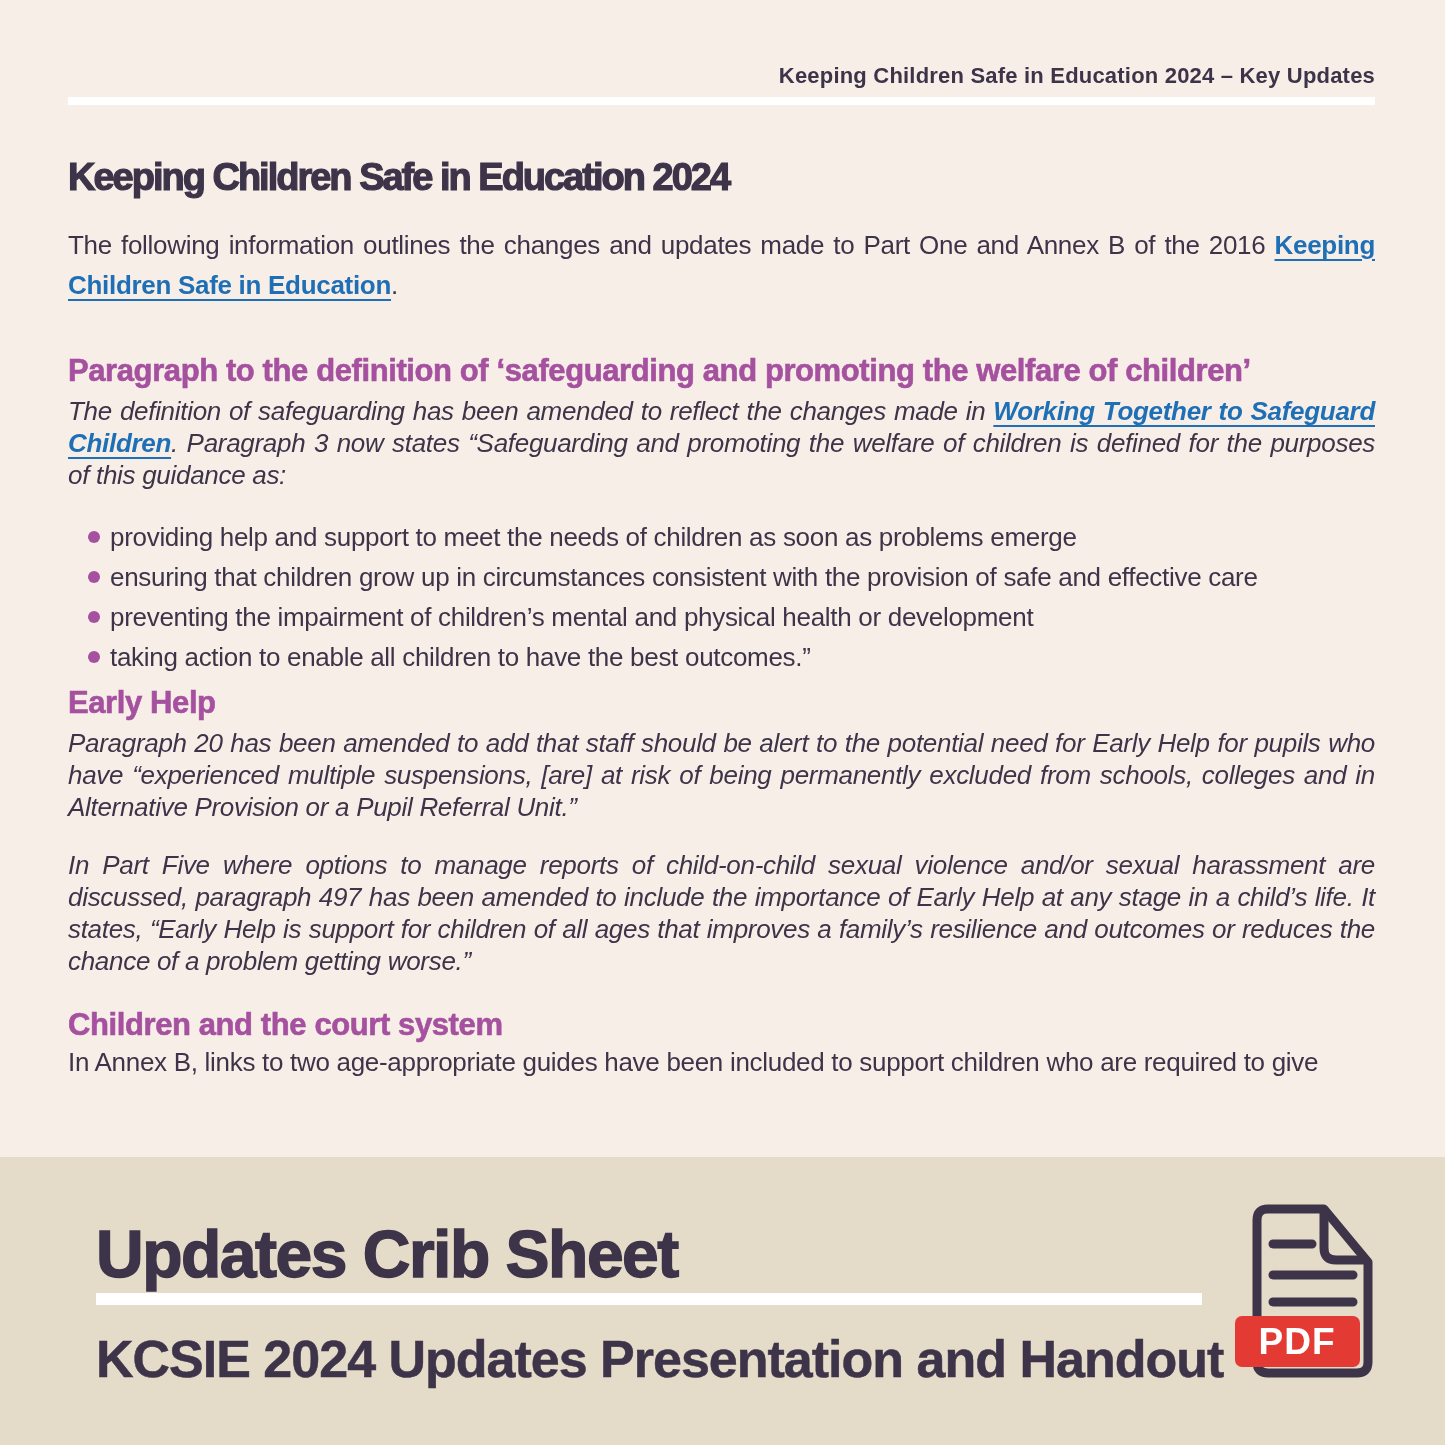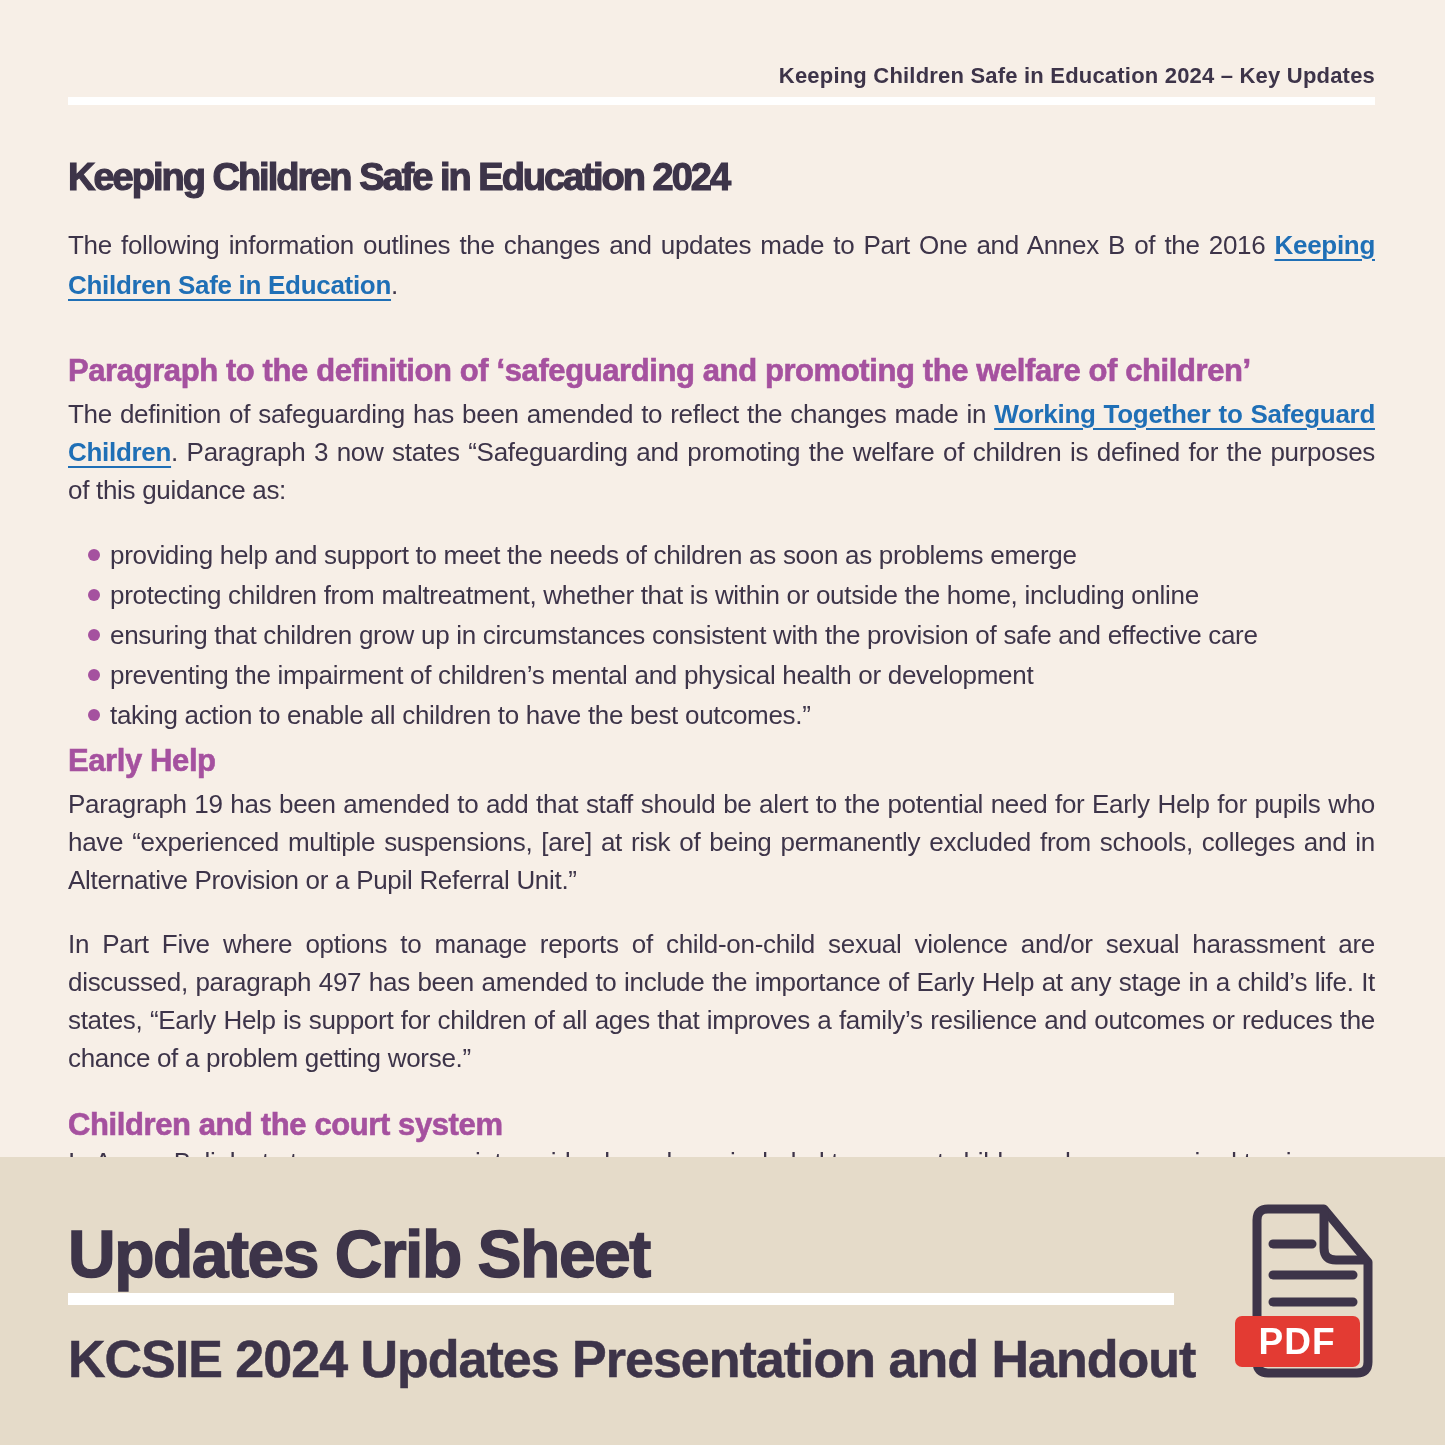--- a/index.html
+++ b/index.html
@@ -38,21 +38,21 @@
     margin-top:42px;
     font-size:38px;font-weight:800;line-height:60px;letter-spacing:-2px;
     color:var(--ink);
     -webkit-text-stroke:1.2px currentColor;
   }
   .para{
     font-size:26px;line-height:40px;letter-spacing:-.3px;
     text-align:justify;
     color:var(--ink);
   }
-  .para.tight{line-height:38px;}
+  .para.tight{line-height:32px;font-style:italic;}
   .p-intro{margin-top:18px;}
   .section-heading{
     font-size:31px;font-weight:800;line-height:44px;letter-spacing:-.4px;
     color:var(--purple);
     -webkit-text-stroke:.6px currentColor;
   }
   .h-amendment{margin-top:44px;}
   .p-amendment{margin-top:2px;line-height:38px;}
   .bullets{list-style:none;margin:0;padding:0;}
   .bullets li{
@@ -74,21 +74,21 @@
   a.link{
     color:var(--blue);font-weight:700;
     text-decoration:underline;
     text-decoration-thickness:2px;
     text-underline-offset:5px;
   }
   
   .footer{
     position:absolute;left:0;top:1157px;width:1445px;height:288px;
     background:var(--bg-beige);
-    padding-left:68px;
+    padding-left:96px;
   }
   .footer-title{
     margin-top:62px;
     font-size:66px;font-weight:800;line-height:70px;letter-spacing:-1.5px;
     color:var(--ink);
     -webkit-text-stroke:1.4px currentColor;
   }
   .footer-rule{margin-top:4px;width:1106px;height:12px;background:var(--white);}
   .footer-subtitle{
     margin-top:25px;
@@ -107,28 +107,27 @@
 
   <div class="doc-title">Keeping Children Safe in Education 2024</div>
 
   <p class="para p-intro"><span>The following information outlines the changes and updates made to Part One and Annex B of the 2016 </span><a class="link" href="#">Keeping Children Safe in Education</a><span>.</span></p>
 
   <div class="section-heading h-amendment">Paragraph to the definition of ‘safeguarding and promoting the welfare of children’</div>
   <p class="para p-amendment tight"><span>The definition of safeguarding has been amended to reflect the changes made in </span><a class="link" href="#">Working Together to Safeguard Children</a><span>. Paragraph 3 now states “Safeguarding and promoting the welfare of children is defined for the purposes of this guidance as:</span></p>
 
   <ul class="bullets">
       <li>providing help and support to meet the needs of children as soon as problems emerge</li>
-      <li>protecting children from maltreatment, whether that is within or outside the home, including online</li>
       <li>ensuring that children grow up in circumstances consistent with the provision of safe and effective care</li>
       <li>preventing the impairment of children’s mental and physical health or development</li>
       <li>taking action to enable all children to have the best outcomes.”</li>
     </ul>
 
   <div class="section-heading h-early">Early Help</div>
-  <p class="para p-early-1 tight">Paragraph 19 has been amended to add that staff should be alert to the potential need for Early Help for pupils who have “experienced multiple suspensions, [are] at risk of being permanently excluded from schools, colleges and in Alternative Provision or a Pupil Referral Unit.”</p>
+  <p class="para p-early-1 tight">Paragraph 20 has been amended to add that staff should be alert to the potential need for Early Help for pupils who have “experienced multiple suspensions, [are] at risk of being permanently excluded from schools, colleges and in Alternative Provision or a Pupil Referral Unit.”</p>
   <p class="para p-early-2 tight">In Part Five where options to manage reports of child-on-child sexual violence and/or sexual harassment are discussed, paragraph 497 has been amended to include the importance of Early Help at any stage in a child’s life. It states, “Early Help is support for children of all ages that improves a family’s resilience and outcomes or reduces the chance of a problem getting worse.”</p>
 
   <div class="section-heading h-court">Children and the court system</div>
   <p class="para p-court">In Annex B, links to two age-appropriate guides have been included to support children who are required to give</p>
 </div>
 
 <div class="footer">
   <div class="footer-title">Updates Crib Sheet</div>
   <div class="footer-rule"></div>
   <div class="footer-subtitle">KCSIE 2024 Updates Presentation and Handout</div>

